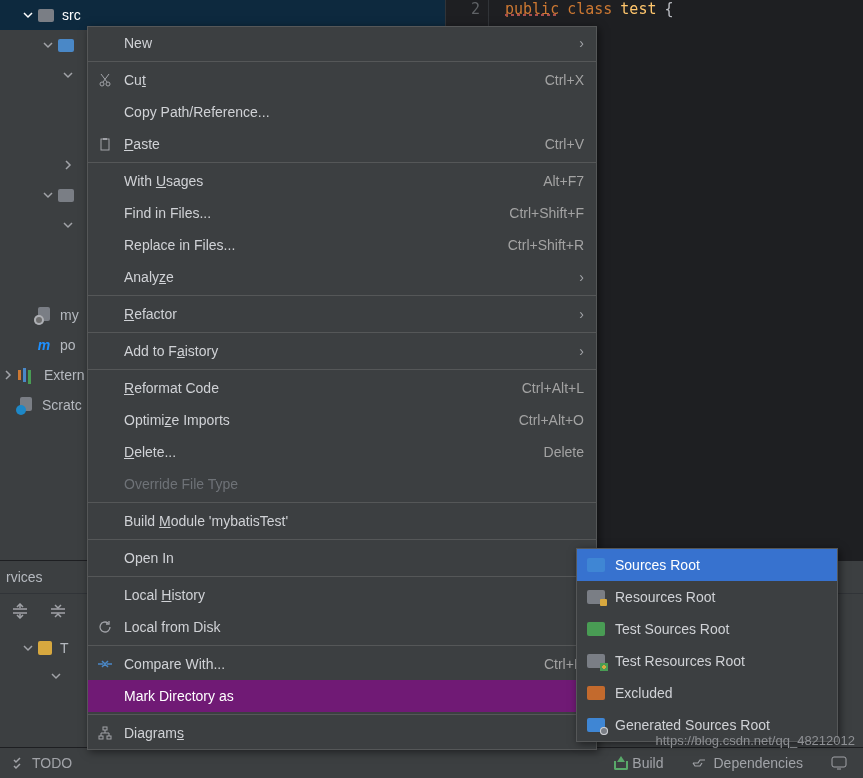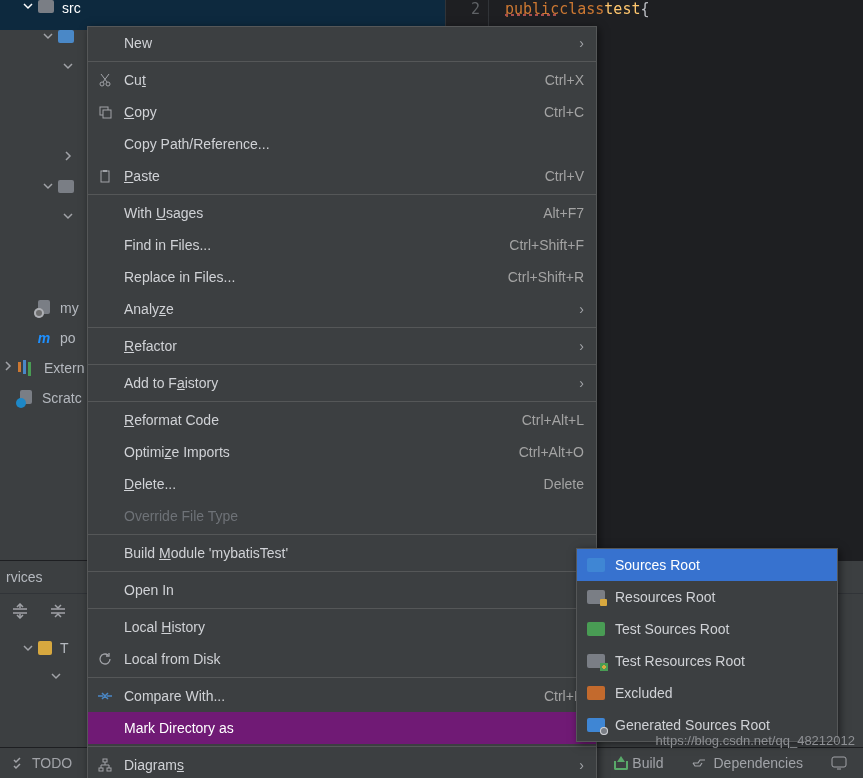--- a/index.html
+++ b/index.html
@@ -1,25 +1,25 @@
 <!DOCTYPE html>
 <html><head>
 <meta charset="utf-8">
 <style>
   html,body{margin:0;padding:0;width:863px;height:778px;overflow:hidden;background:#2b2d30;font-family:"Segoe UI",Arial,sans-serif;font-size:14px;color:#bcbec4}
   
   .code-pane{position:absolute;left:445px;top:0;right:0;height:560px;background:#1e1f22;color:#bcbec4;font-family:Consolas,monospace;font-size:15px}
-  .code-line{position:absolute;left:60px;display:flex;white-space:pre}
+  .code-line{position:absolute;left:60px;display:flex;gap:8px;white-space:pre}
   .kw-orange{color:#cc7832}
   .kw-yellow{color:#ffc66d}
   .gutter{position:absolute;left:0;top:0;width:44px;height:100%;border-right:1px solid #313438;color:#5f6266;text-align:right;padding-right:8px;box-sizing:border-box;font-family:Consolas,monospace}
   .gutter div{position:absolute;right:8px}
   .sq{position:absolute;bottom:2px;left:0;right:0;height:2px;background:repeating-linear-gradient(90deg,#a94f4f 0 3px,transparent 3px 6px)}
   .proj-tree{position:absolute;left:0;top:0;width:445px;height:560px;background:#3c3f41;border-right:1px solid #313438}
-  .tree-row{display:flex;align-items:flex-start;height:30px;color:#b5b9bf}
+  .tree-row{display:flex;align-items:center;height:30px;color:#b5b9bf}
   .tree-ind{display:inline-block}
   .arrow{width:12px;height:12px;display:inline-flex;justify-content:center;align-items:center;margin-right:4px}
   .folder{width:16px;height:13px;border-radius:2px;display:inline-block;margin-right:8px}
   .folder.grey{background:#7a7e85}
   .folder.blue{background:#4a88c7}
   .m-icon{width:16px;height:16px;display:inline-flex;align-items:center;justify-content:center;font-weight:bold;font-style:italic;color:#1e90ff;margin-right:8px}
   .lib-icon{width:18px;height:14px;display:inline-block;margin-right:8px;position:relative}
   .lib-icon::before{content:"";position:absolute;left:0;top:2px;width:3px;height:10px;background:#cc7832}
   .lib-icon::after{content:"";position:absolute;left:5px;top:0;width:3px;height:14px;background:#4a88c7;box-shadow:5px 2px 0 #499c54}
   .scratch-icon{width:16px;height:16px;display:inline-block;margin-right:8px;position:relative}
@@ -255,30 +255,20 @@
         <svg width="14" height="14" viewBox="0 0 14 14">
           <circle cx="4" cy="11" r="2" fill="none" stroke="currentColor"></circle>
           <circle cx="10" cy="11" r="2" fill="none" stroke="currentColor"></circle>
           <path d="M5 9L11 1M9 9L3 1" stroke="currentColor"></path>
         </svg>
       </span>
       <span class="lbl"><span>Cu</span><span class="ul">t</span><span></span></span>
       <span class="sc">Ctrl+X</span>
     </div>
   <div class="mi">
-      <span class="ic">
-        <svg width="14" height="14" viewBox="0 0 14 14">
-          <rect x="2" y="2" width="8" height="8" fill="none" stroke="currentColor"></rect>
-          <rect x="5" y="5" width="8" height="8" fill="#3c3f41" stroke="currentColor"></rect>
-        </svg>
-      </span>
-      <span class="lbl"><span class="ul">C</span><span>opy</span></span>
-      <span class="sc">Ctrl+C</span>
-    </div>
-  <div class="mi">
       <span class="ic"></span>
       <span class="lbl">Copy Path/Reference...</span>
     </div>
   <div class="mi">
       <span class="ic">
         <svg width="14" height="14" viewBox="0 0 14 14">
           <rect x="3" y="2" width="8" height="11" fill="none" stroke="currentColor"></rect>
           <rect x="5" y="1" width="4" height="2" fill="currentColor"></rect>
         </svg>
       </span>

